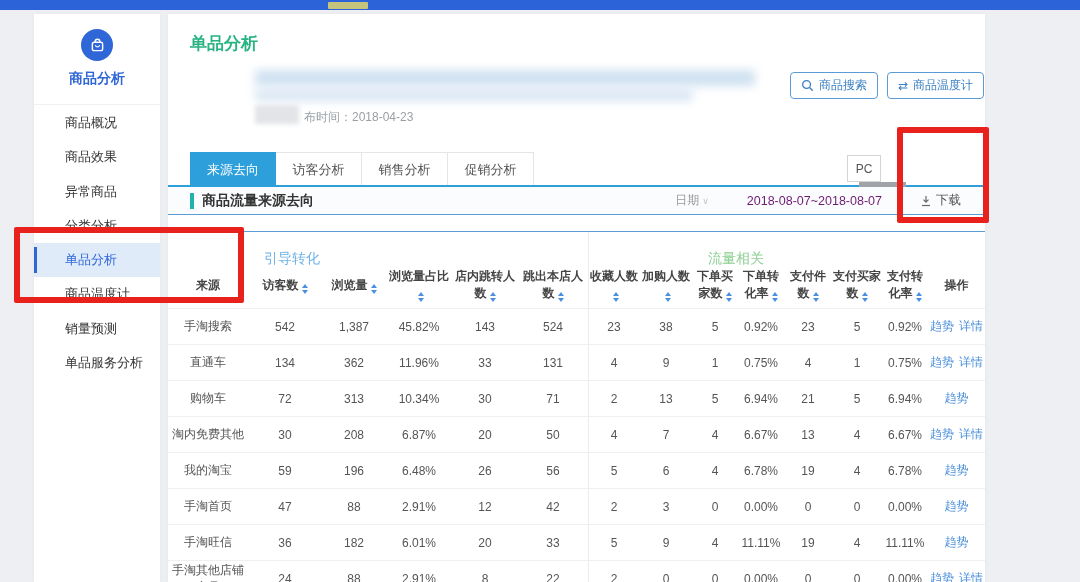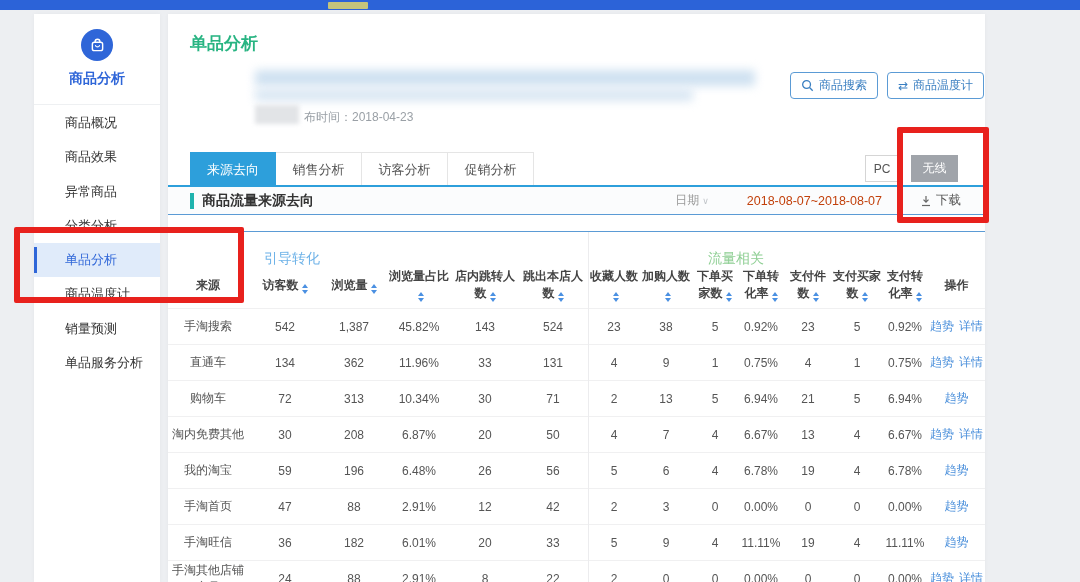--- a/index.html
+++ b/index.html
@@ -40,33 +40,33 @@
   .top-btns { position: absolute; left: 622px; top: 58px; display: flex; gap: 9px; }
   .o-btn { height: 27px; padding: 0 10px; border: 1px solid #5b9bd5; border-radius: 4px; background: #fff; color: #3a7fc1; font-size: 12px; display: inline-flex; align-items: center; gap: 5px; cursor: pointer; }
 
   
   .tabs { position: absolute; left: 22px; top: 138px; display: flex; }
   .tab { min-width: 86px; height: 34px; padding: 0 14px; display: flex; align-items: center; justify-content: center; font-size: 13px; color: #555; background: #fff; border: 1px solid #e5e5e5; border-bottom: none; cursor: pointer; }
   .tab + .tab { border-left: none; }
   .tab.active { background: #2d9fdb; color: #fff; border-color: #2d9fdb; }
   .tab-underline { position: absolute; left: 0; top: 171px; width: 100%; height: 2px; background: #2d9fdb; }
 
-  .device-toggle { position: absolute; left: 697px; top: 141px; display: flex; }
+  .device-toggle { position: absolute; left: 679px; top: 141px; display: flex; flex-direction: column; }
   .dev-btn { width: 34px; height: 27px; font-size: 12px; display: flex; align-items: center; justify-content: center; cursor: pointer; }
   .dev-pc { background: #fff; border: 1px solid #d5d5d5; color: #555; }
   .dev-wl { width: 47px; background: #a0a4aa; color: #fff; margin-left: 12px; }
 
   
   .section-bar { position: absolute; left: 0; top: 173px; width: 100%; height: 28px; background: #fbfcfd; border-bottom: 1px solid #5b9bd5; display: flex; align-items: center; }
   .sec-accent { width: 4px; height: 16px; background: #20b3ae; margin-left: 22px; }
   .sec-title { margin-left: 8px; font-size: 14px; font-weight: bold; color: #333; }
   .sec-right { margin-left: auto; display: flex; align-items: center; gap: 38px; padding-right: 24px; }
   .date-label { font-size: 12px; color: #999; cursor: pointer; }
   .date-caret { color: #c0c4c8; font-size: 9px; margin-left: 3px; }
-  .date-range { font-size: 12.5px; color: #c2410c; }
+  .date-range { font-size: 12.5px; color: #701a75; }
   .download { font-size: 12.5px; color: #555; display: inline-flex; align-items: center; gap: 4px; cursor: pointer; }
 
   
   .tbl { position: absolute; left: 0; top: 218px; width: 817px; }
   .grid-row { display: grid; grid-template-columns: 80px 74px 64px 66px 66px 70px 52px 52px 46px 46px 48px 50px 46px 57px; align-items: center; }
   .thead-groups { height: 36px; align-items: end; }
   .group-label { font-size: 14px; padding-left: 16px; font-weight: normal; }
   .thead-cols { min-height: 40px; padding-bottom: 6px; }
   .th { font-size: 12px; font-weight: bold; color: #444; text-align: center; line-height: 1.35; padding: 0 1px; }
   .tbody .grid-row { height: 36px; border-top: 1px solid #f0f0f1; }
@@ -139,22 +139,22 @@
         <span>商品搜索</span>
       </button>
       <button class="o-btn">
         <span style="font-size:12px;">⇄</span>
         <span>商品温度计</span>
       </button>
     </div>
 
     <div class="tabs" id="tabs">
         <div class="tab active">来源去向</div>
+        <div class="tab">访客分析</div>
         <div class="tab">销售分析</div>
-        <div class="tab">访客分析</div>
         <div class="tab">促销分析</div>
       </div>
     <div class="tab-underline"></div>
 
     <div class="device-toggle">
       <div class="dev-btn dev-pc">PC</div>
       <div class="dev-btn dev-wl">无线</div>
     </div>
 
     <div class="section-bar">

